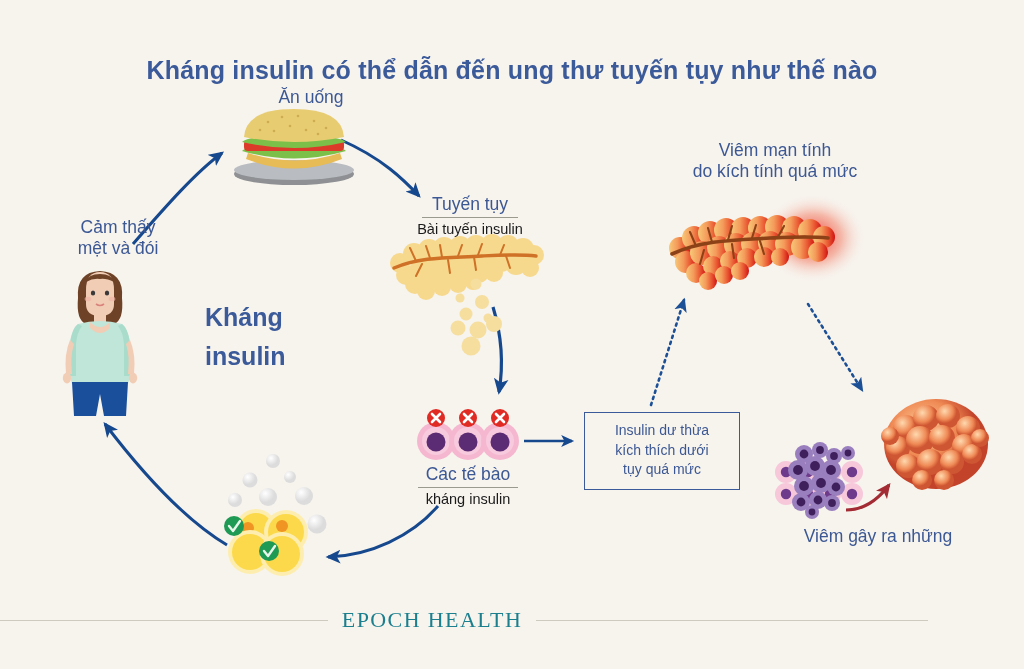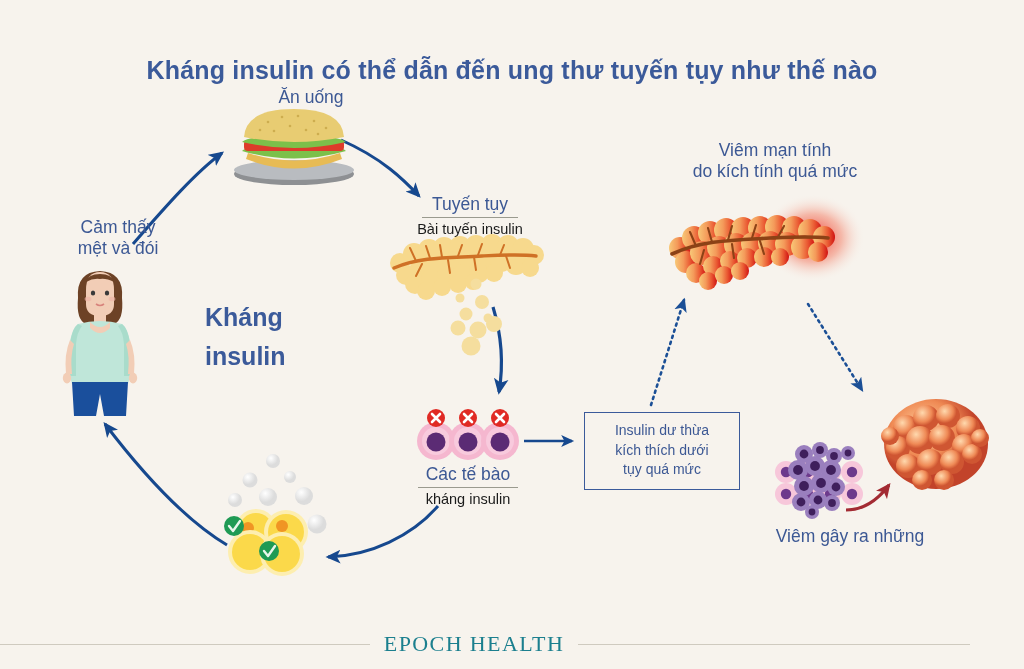--- a/index.html
+++ b/index.html
@@ -54,22 +54,22 @@
     border:1.6px solid #3b5a9a;
     background:#f7f3ed;
     padding:8px 6px 9px;
     text-align:center;
     color:#3c5894;
     font-size:14px;line-height:19.5px;
   }
 
   
   #footer{
-    left:0;top:628px;width:864px;height:32px;
-    display:flex;align-items:center;justify-content:center;gap:14px;padding-left:42px;
+    left:0;top:604px;width:864px;height:32px;
+    display:flex;align-items:center;justify-content:center;gap:14px;
   }
   #footer .fline{height:1px;background:#cfcabf;flex:0 0 392px;}
   #footer .brand{
     font-family:"Liberation Serif", serif;
     color:#1b7f8e;font-size:22px;letter-spacing:1.4px;
     white-space:nowrap;
   }
 
   svg{display:block;overflow:visible;}
 </style>
@@ -425,21 +425,21 @@
       <circle cx="32" cy="74" r="12"></circle>
         <circle cx="54" cy="70" r="13"></circle>
       <circle cx="76" cy="70" r="12"></circle>
         <circle cx="96" cy="62" r="10"></circle>
       <circle cx="46" cy="88" r="10"></circle>
         <circle cx="68" cy="88" r="10"></circle>
       <circle cx="14" cy="44" r="9"></circle>
         <circle cx="104" cy="46" r="9"></circle>
     </g>
   </svg>
-  <div class="abs lbl" style="left:740px;top:526px;width:220px;">
+  <div class="abs lbl" style="left:768px;top:526px;width:220px;">
     <div>Viêm gây ra những</div>
   </div>
 
   <div class="abs" id="footer">
     <div class="fline"></div>
     <div class="brand">EPOCH HEALTH</div>
     <div class="fline"></div>
   </div>
 
 </div>

